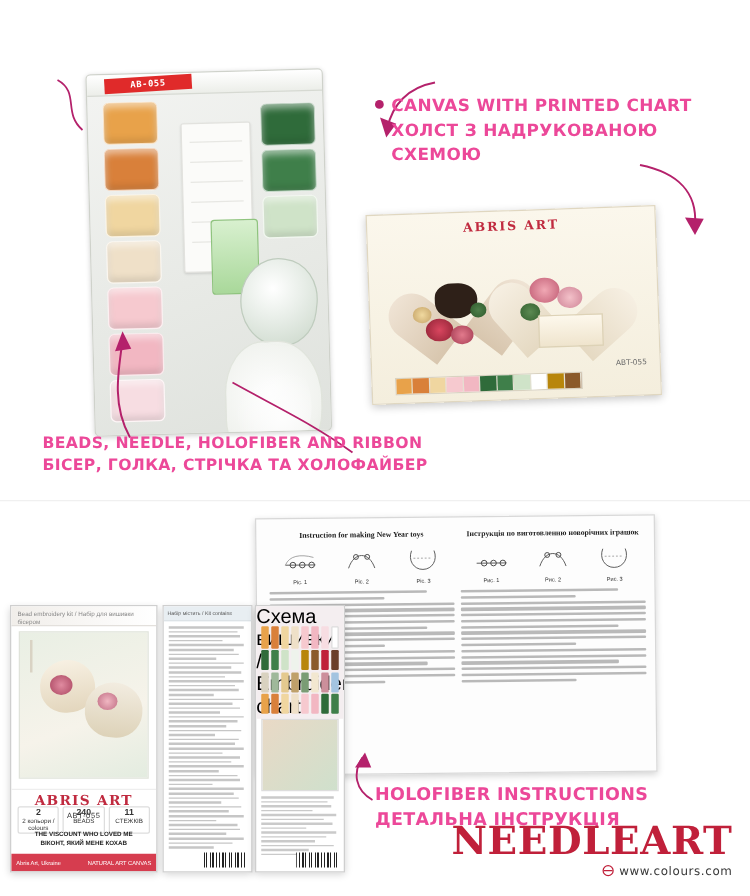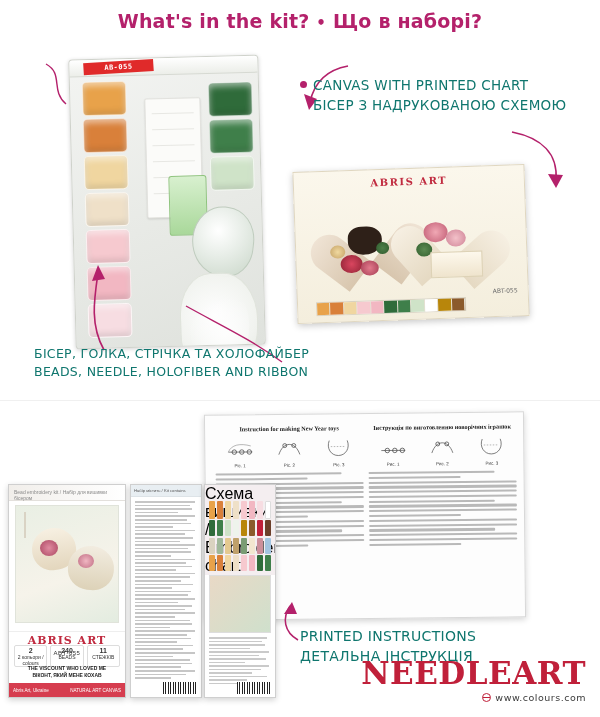--- a/index.html
+++ b/index.html
@@ -22,22 +22,22 @@
     font-family: "DejaVu Sans", sans-serif;
     font-size: 19px; font-weight: 700; color: #b4216b;
     letter-spacing: .2px;
   }
   .title .dot { color:#b4216b; font-size:15px; vertical-align: middle; }
 
   
   .callout {
     position: absolute;
     font-family: "DejaVu Sans", sans-serif;
-    color: #0f766e;
-    font-weight: 400;
+    color: #ec4899;
+    font-weight: 700;
     line-height: 1.45;
     letter-spacing: .3px;
   }
   .callout .bullet {
     display:inline-block; width:7px;height:7px;border-radius:50%;
     background:#b4216b; margin-right:6px; vertical-align: 2px;
   }
   .callout-canvas { top: 76px; left: 300px; font-size: 13.5px; }
   .callout-beads  { top: 345px; left: 34px; font-size: 12.5px; }
   .callout-instr  { top: 626px; left: 300px; font-size: 14px; text-align:left; }
@@ -265,25 +265,20 @@
 
   .divider{
     position:absolute; left:0; right:0; top:400px; height:1px; background:#f0f0f0;
   }
 </style>
 </head>
 <body>
 
 <div class="page">
 
-  <div class="title">
-    <span>What's in the kit?</span>
-    <span class="dot">•</span>
-    <span>Що в наборі?</span>
-  </div>
 
   <div class="packet">
     <div class="packet-label">AB-055</div>
 
     <div class="bead-col" style="left:12px; top:22px;">
       <div class="bead-cell" style="background:#e8a24a"></div>
       <div class="bead-cell" style="background:#d9803a"></div>
       <div class="bead-cell" style="background:#f0d6a0"></div>
       <div class="bead-cell" style="background:#efe0c8"></div>
       <div class="bead-cell" style="background:#f6c9cf"></div>
@@ -328,21 +323,21 @@
 
   <svg class="arrow" style="left:40px; top:60px;" width="40" height="60">
     <path d="M6,4 C24,14 10,30 26,44" stroke="#b4216b" stroke-width="1.4" fill="none"></path>
   </svg>
   <svg class="arrow" style="left:182px; top:300px;" width="110" height="80">
     <path d="M4,6 C40,26 70,40 100,62" stroke="#b4216b" stroke-width="1.4" fill="none" stroke-dasharray="0"></path>
   </svg>
 
   <div class="callout callout-canvas">
     <div><span class="bullet"></span><span>CANVAS WITH PRINTED CHART</span></div>
-    <div style="padding-left:13px;"><span>БІСЕР З НАДРУКОВАНОЮ СХЕМОЮ</span></div>
+    <div style="padding-left:13px;"><span>ХОЛСТ З НАДРУКОВАНОЮ СХЕМОЮ</span></div>
   </div>
 
   <div class="canvas-photo">
     <div class="canvas-brand">ABRIS ART</div>
 
     <div class="heart h1"></div>
     <div class="heart h2"></div>
 
     <div class="heart-motif" style="left:52px; top:56px; width:34px; height:28px; background:#2e2018; border-radius:40% 45% 50% 45%;"></div>
     <div class="bouquet" style="left:44px; top:84px; width:22px;height:18px; background:radial-gradient(circle,#d9465f,#8e2234);"></div>
@@ -365,22 +360,22 @@
       <i style="background:#3f7f4a"></i>
         <i style="background:#cfe3c8"></i>
         <i style="background:#ffffff"></i>
       <i style="background:#b8860b"></i>
         <i style="background:#8b5a2b"></i>
     </div>
     <div class="canvas-code">ABT-055</div>
   </div>
 
   <div class="callout callout-beads">
+    <div><span>BEADS, NEEDLE, HOLOFIBER AND RIBBON</span></div>
     <div><span>БІСЕР, ГОЛКА, СТРІЧКА ТА ХОЛОФАЙБЕР</span></div>
-    <div><span>BEADS, NEEDLE, HOLOFIBER AND RIBBON</span></div>
   </div>
 
   <div class="divider"></div>
 
   <div class="instr-sheet">
 
     <div class="instr-col l">
       <div class="instr-head">Instruction for making New Year toys</div>
       <div class="instr-figs">
         <svg class="fig" viewBox="0 0 40 30">
@@ -614,21 +609,21 @@
         <div class="bline" style="width:84%"></div>
       <div class="bline" style="width:70%"></div>
         <div class="bline" style="width:94%"></div>
       <div class="bline" style="width:62%"></div>
         <div class="bline" style="width:88%"></div>
     </div>
     <div class="barcode"></div>
   </div>
 
   <div class="callout callout-instr">
-    <div><span>PRINTED INSTRUCTIONS</span></div>
+    <div><span>HOLOFIBER INSTRUCTIONS</span></div>
     <div><span>ДЕТАЛЬНА ІНСТРУКЦІЯ</span></div>
   </div>
 
   <svg class="arrow" style="left:276px; top:600px;" width="28" height="44">
     <path d="M22,40 C8,32 6,18 14,6" stroke="#b4216b" stroke-width="1.5" fill="none"></path>
     <path d="M16,2 L8,14 L21,14 Z" fill="#b4216b"></path>
   </svg>
 
   <div class="logo">
     <div class="mark">

